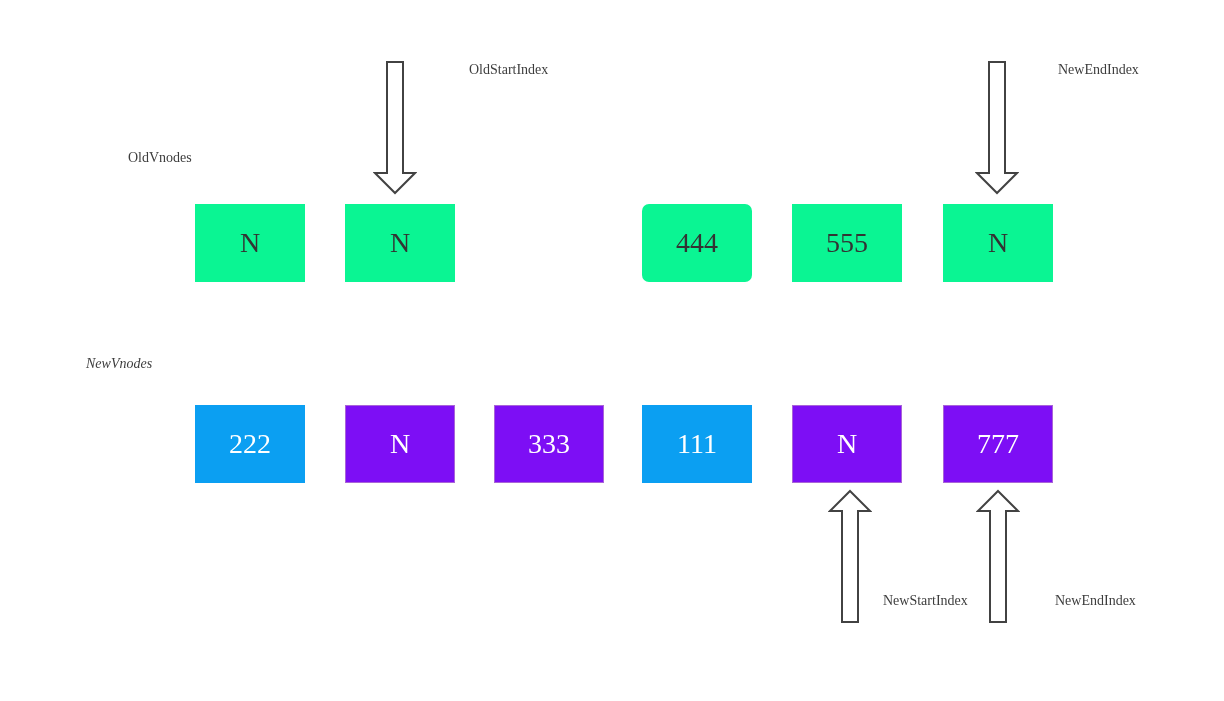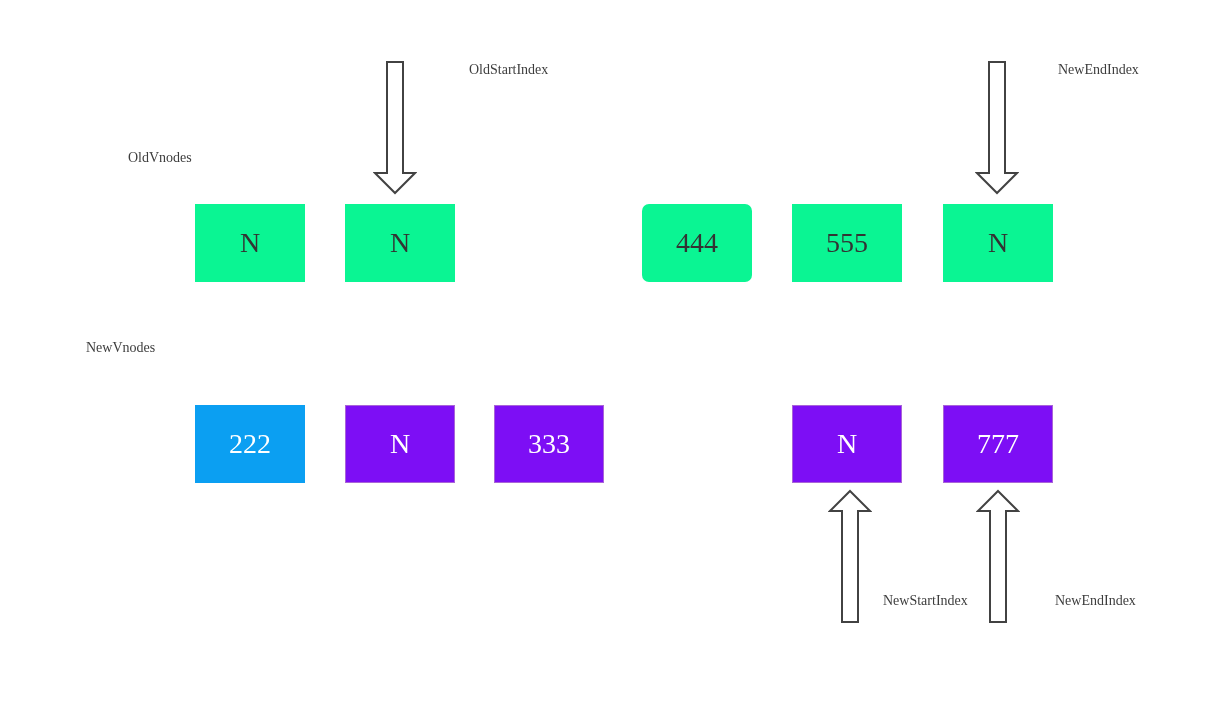--- a/index.html
+++ b/index.html
@@ -54,21 +54,21 @@
     stroke-width: 2;
     stroke-linejoin: miter;
   }
 </style>
 </head>
 <body>
 
 <div class="canvas">
 
   <span class="row-label" style="left:88px; top:150px;margin-left:40px;">OldVnodes</span>
-  <span class="row-label" style="left:86px; top:340px;">NewVnodes</span>
+  <span class="row-label" style="left:86px; top:356px;font-style:italic;">NewVnodes</span>
 
   <span class="ptr-label" style="left:431px; top:62px;margin-left:38px;">OldStartIndex</span>
   <span class="ptr-label" style="left:1058px; top:62px;">NewEndIndex</span>
   <span class="ptr-label" style="left:883px; top:593px;">NewStartIndex</span>
   <span class="ptr-label" style="left:1055px; top:593px;">NewEndIndex</span>
 
   <svg class="arrow" style="left:373px; top:61px;" viewBox="0 0 44 134" aria-hidden="true">
     <polygon points="14,1 30,1 30,112 42,112 22,132 2,112 14,112"></polygon>
   </svg>
   <svg class="arrow" style="left:975px; top:61px;" viewBox="0 0 44 134" aria-hidden="true">
@@ -84,16 +84,17 @@
 
   <div class="node green" style="left:195px; top:204px;">N</div>
   <div class="node green" style="left:345px; top:204px;">N</div>
   <div class="node green" style="left:642px; top:204px;border-radius:7px;">444</div>
   <div class="node green" style="left:792px; top:204px;">555</div>
   <div class="node green" style="left:943px; top:204px;">N</div>
 
   <div class="node blue" style="left:195px; top:405px;">222</div>
   <div class="node purple" style="left:345px; top:405px;">N</div>
   <div class="node purple" style="left:494px; top:405px;">333</div>
+  <div class="node blue" style="left:642px; top:405px;">111</div>
   <div class="node purple" style="left:792px; top:405px;">N</div>
   <div class="node purple" style="left:943px; top:405px;">777</div>
 
 </div>
 
 </body></html>

